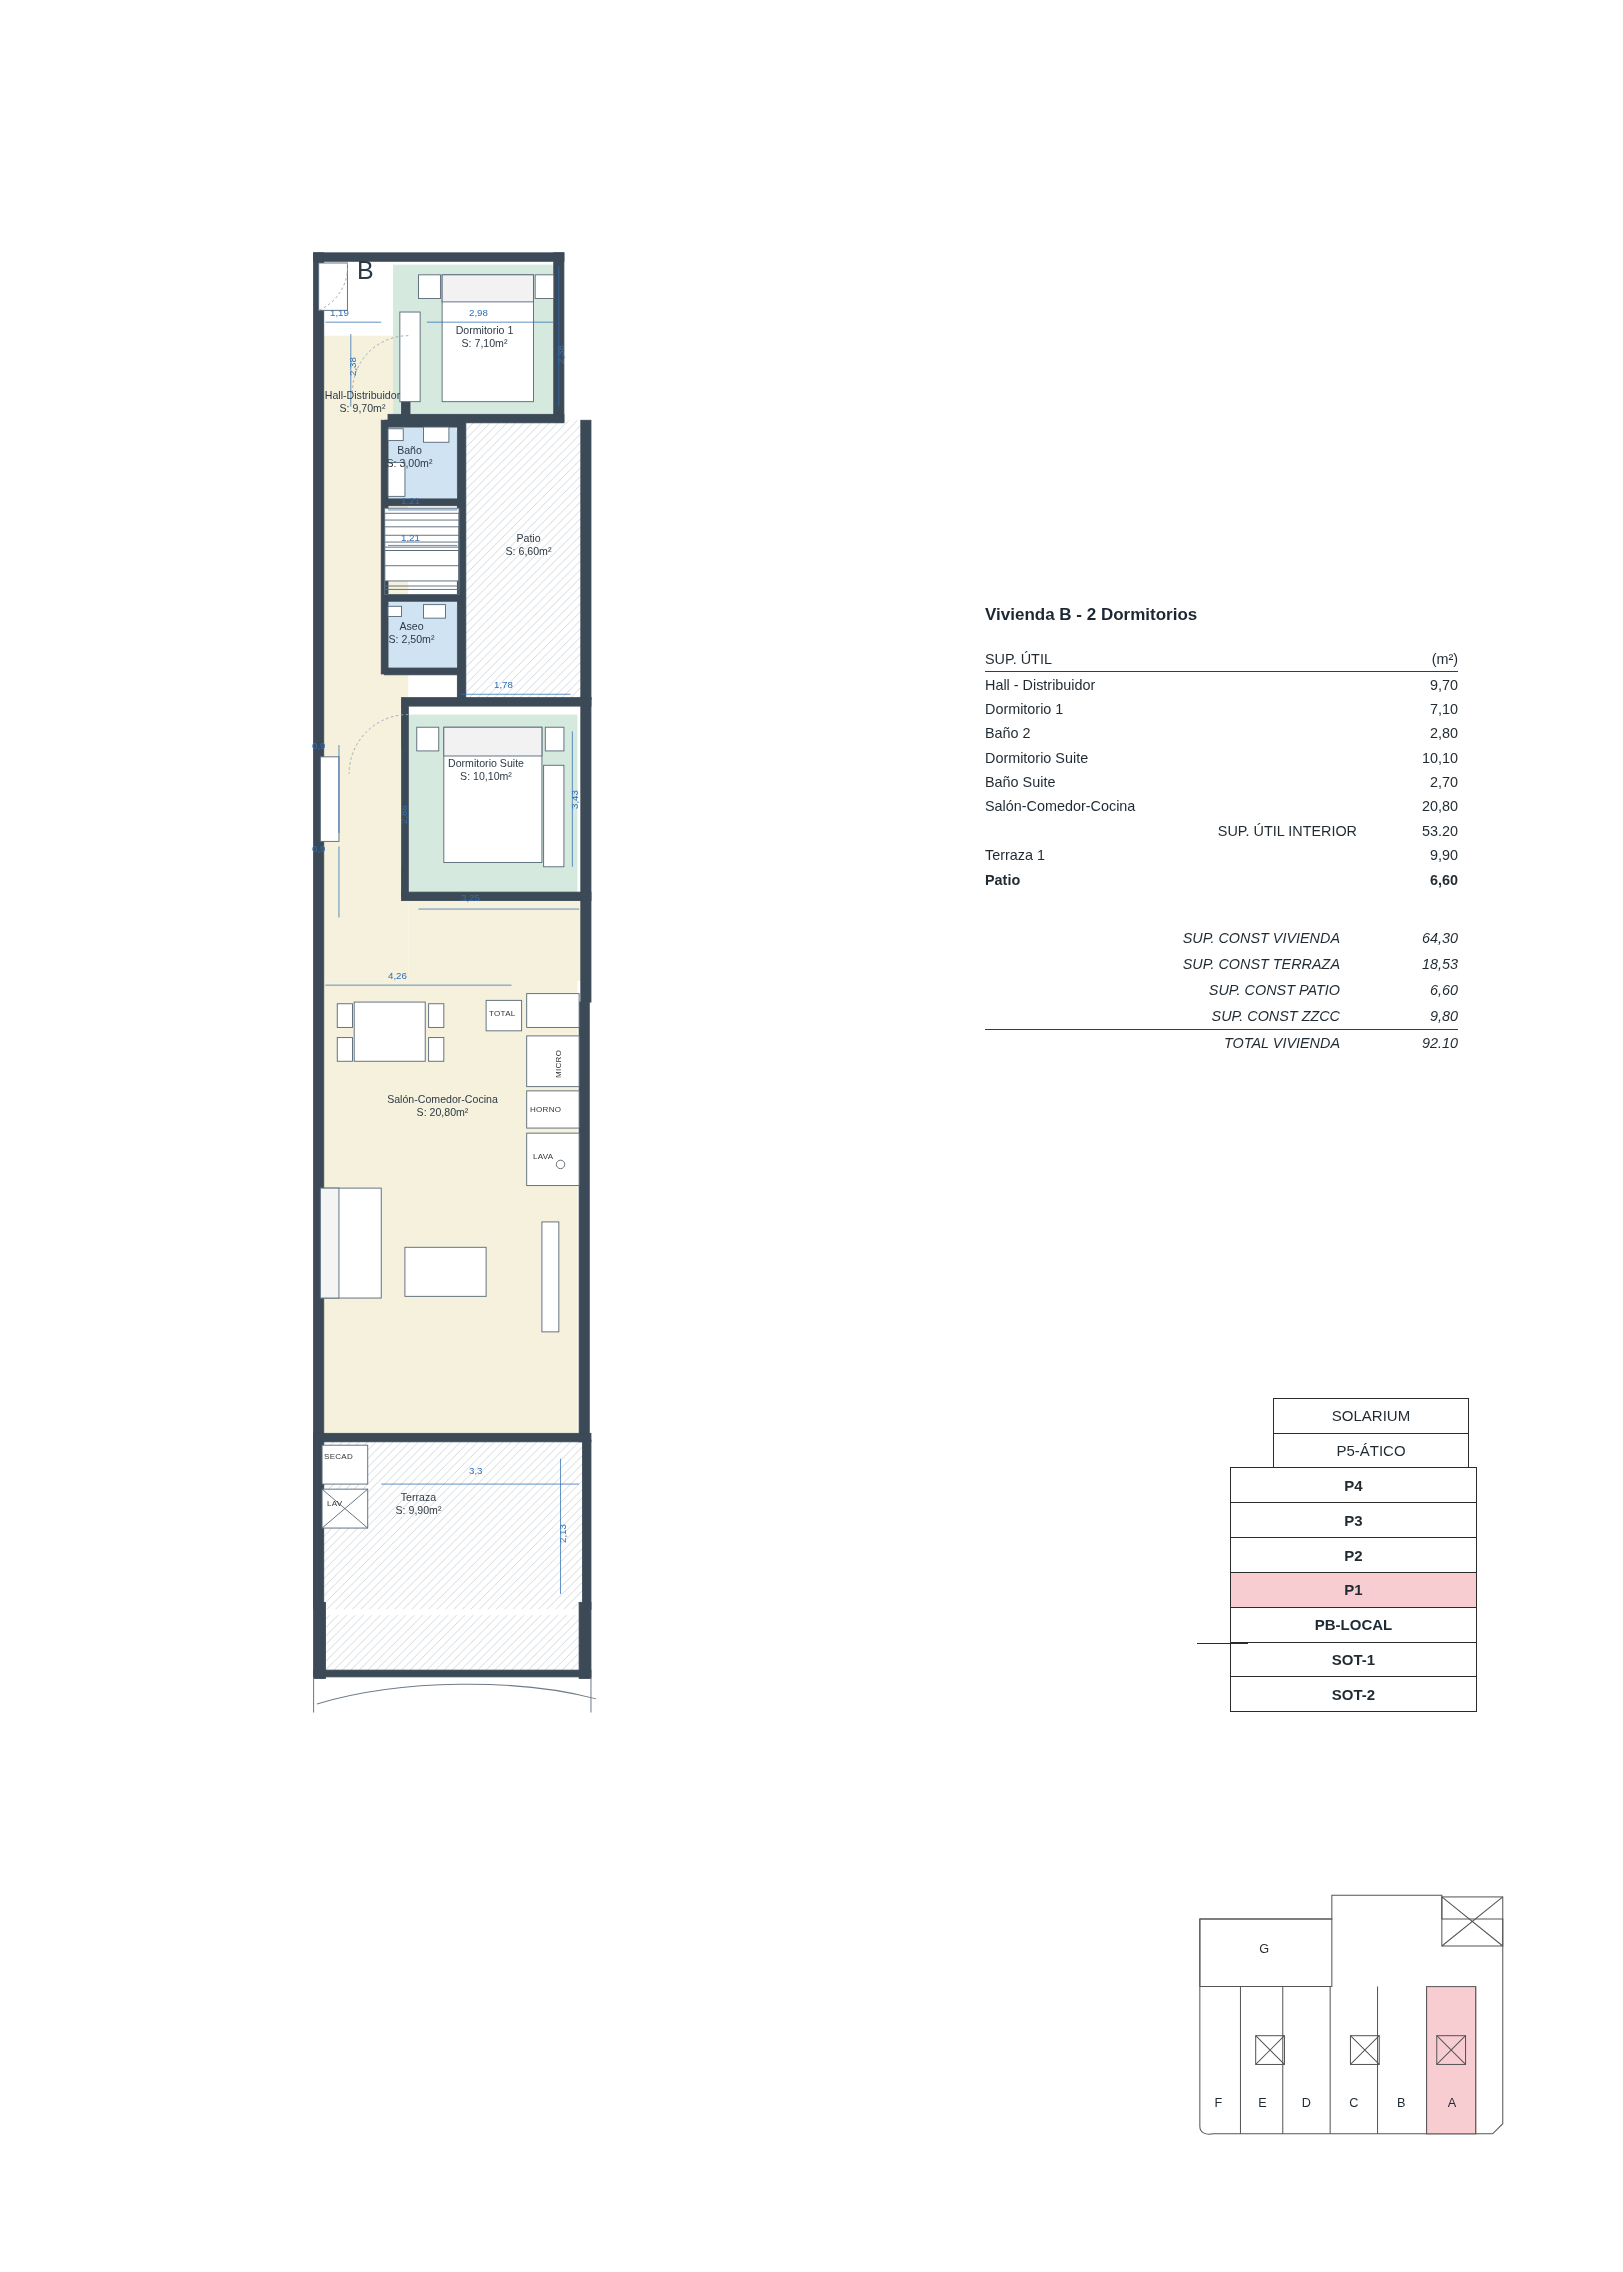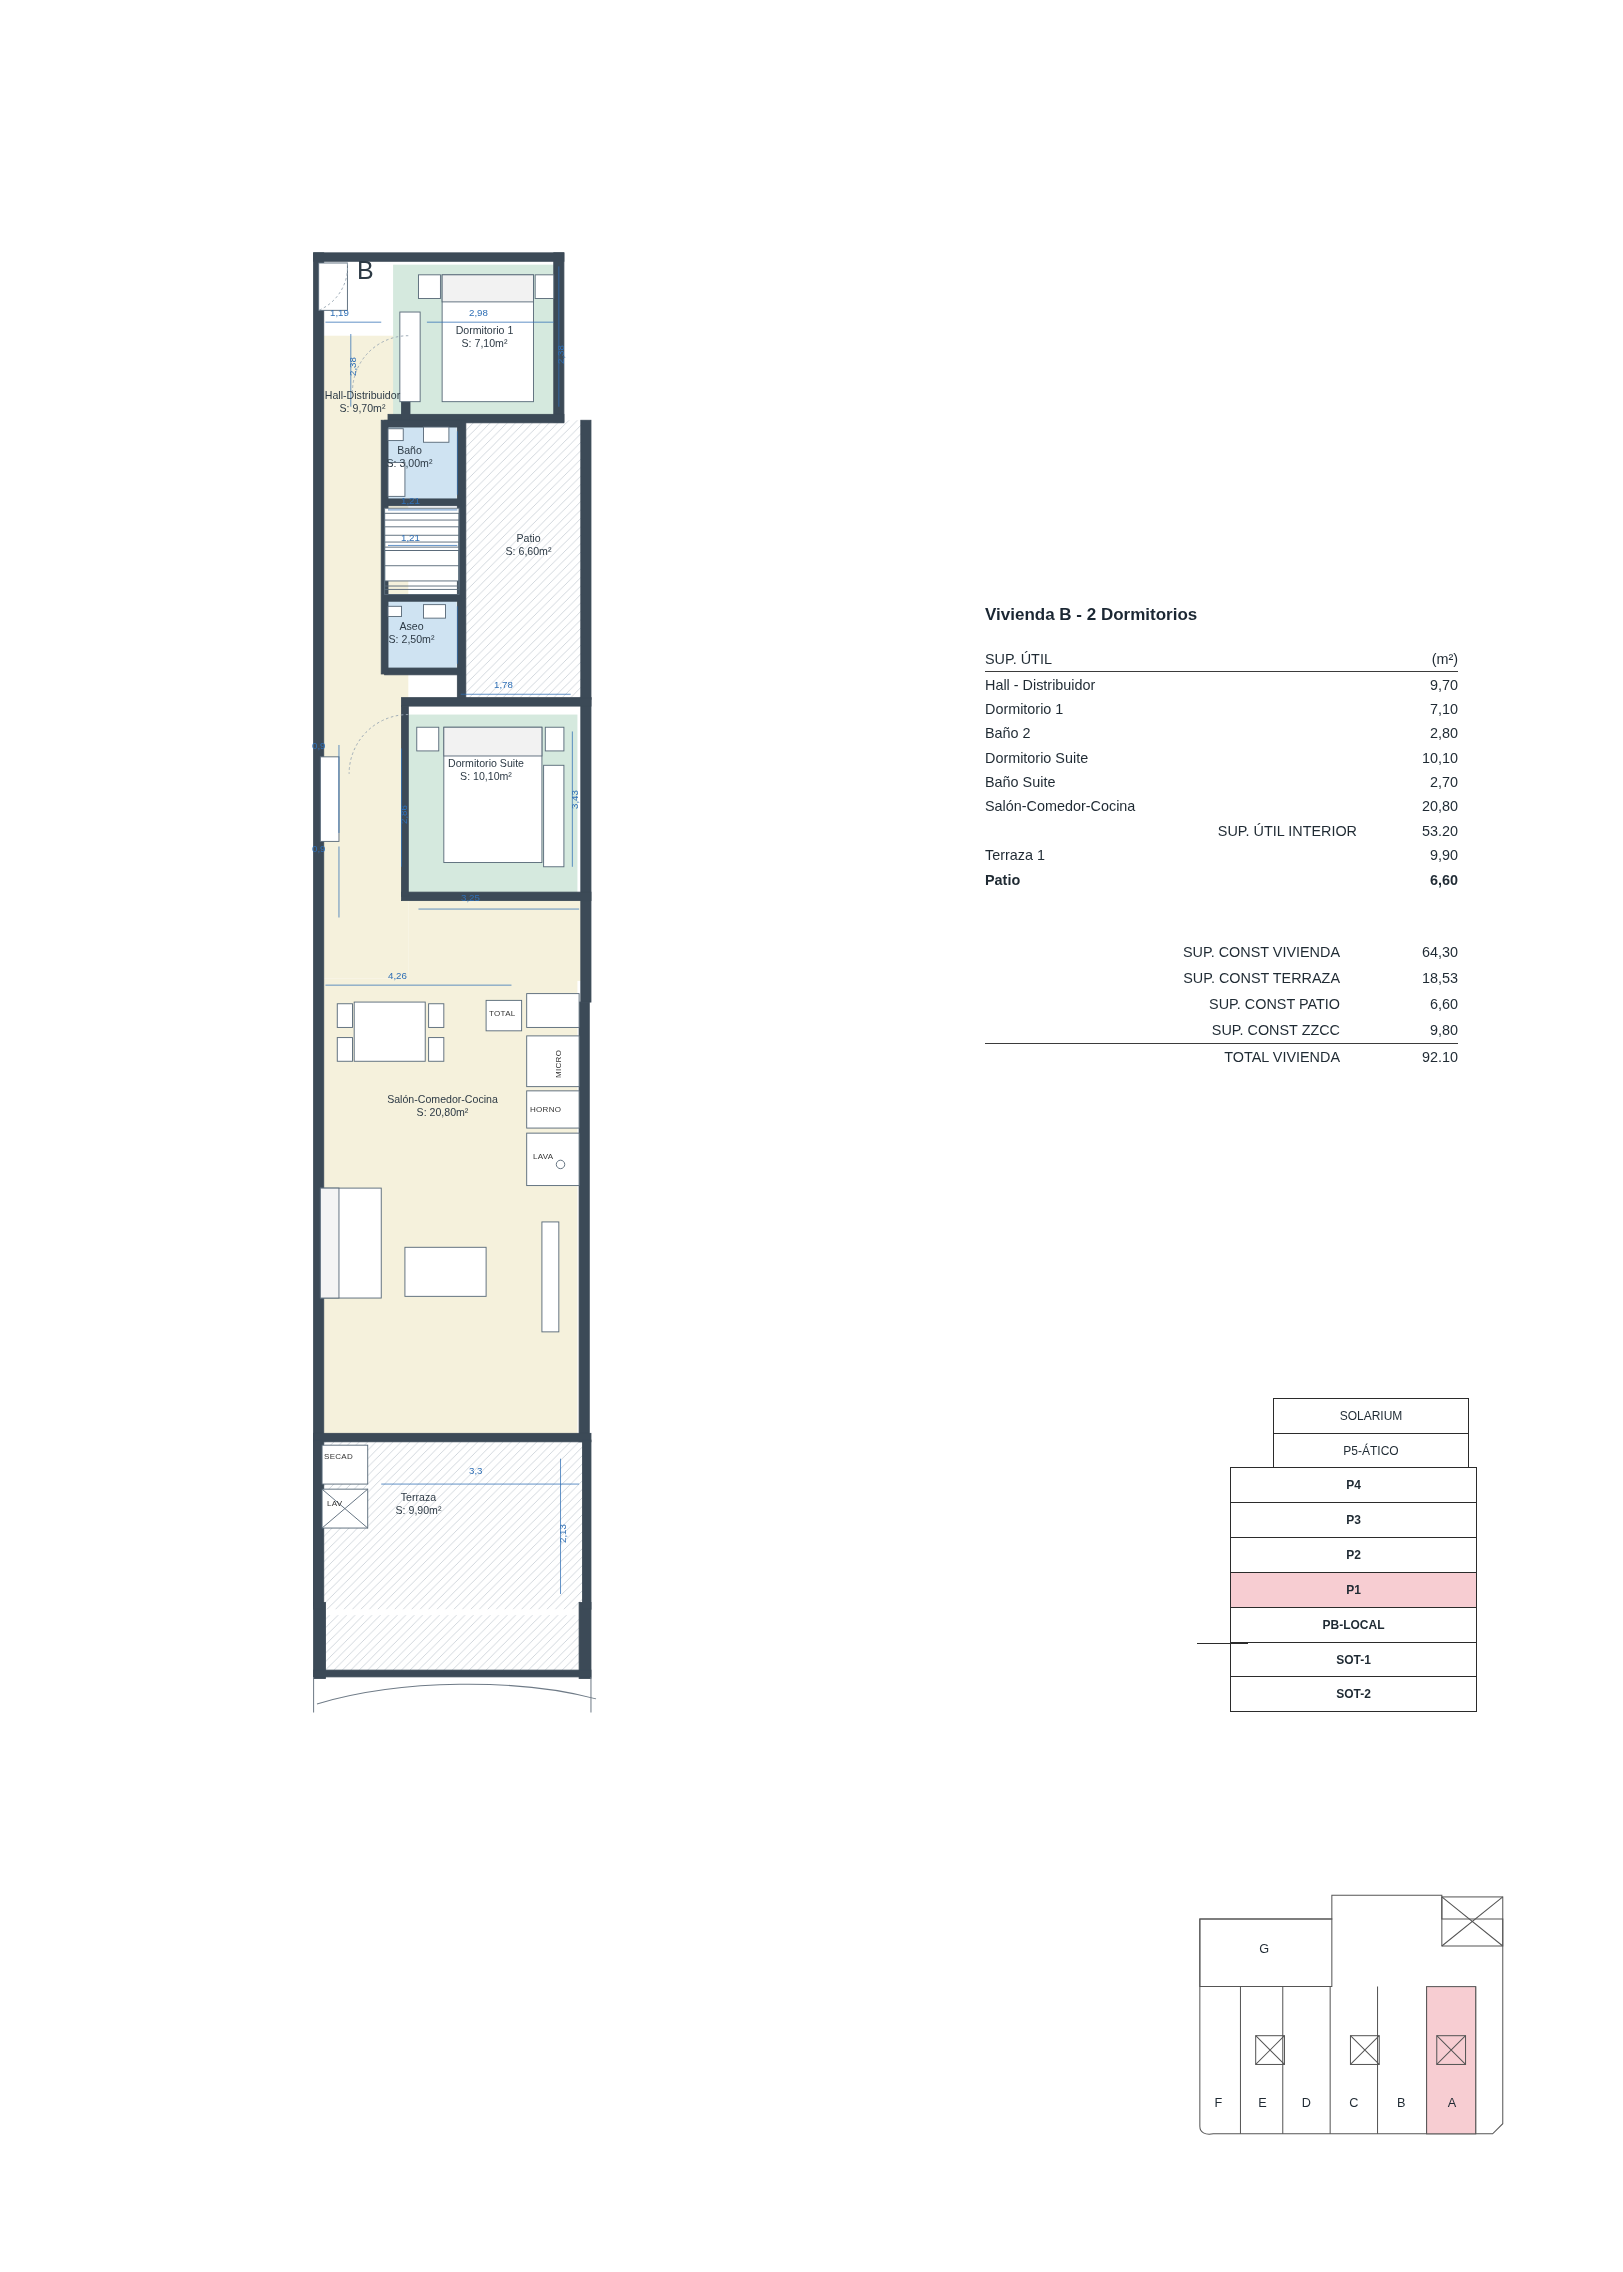--- a/index.html
+++ b/index.html
@@ -61,34 +61,34 @@
   }
   table.areas { width:100%; border-collapse:collapse; font-size:14.4px; }
   table.areas td { padding:4.2px 0; }
   table.areas td.num { text-align:right; width:101px; }
   .hdr td { font-size:14.4px; padding-bottom:3.4px; }
   .rule-top td { border-bottom:1.4px solid #3b3b3b; }
   .sub td { text-align:right; }
   .sub td.lbl2 { padding-left:59px; }
   .bold td { font-weight:bold; }
 
-  .const { margin-top:47px; }
+  .const { margin-top:33px;font-style:italic; }
   table.const2 { width:100%; border-collapse:collapse; font-size:14.4px; }
   table.const2 td { padding:5px 0; }
   table.const2 td.lb { text-align:right; padding-right:25px; }
   table.const2 td.num { text-align:right; width:93px; }
   table.const2 tr.total td { border-top:1.4px solid #3b3b3b; }
 
   
   .stack { position:absolute; left:1222px; top:1399px; width:245px; }
   .floor {
     border:1.2px solid #2b2b2b;
     height:34px;
     display:flex; align-items:center; justify-content:center;
-    font-size:12px;
+    font-size:15px;
     background:#fff;
     margin-top:-1.2px;
     position:relative;
   }
   .floor.narrow { margin-left:51px; width:194px; }
   .floor.wide   { margin-left:8px;  width:245px;font-weight:bold; }
   .floor.hl { background:#f7cdd2; }
   .ground-line {
     position:absolute; left:-34px; top:0;
     width:51px; height:0; border-top:1.5px solid #2b2b2b;

